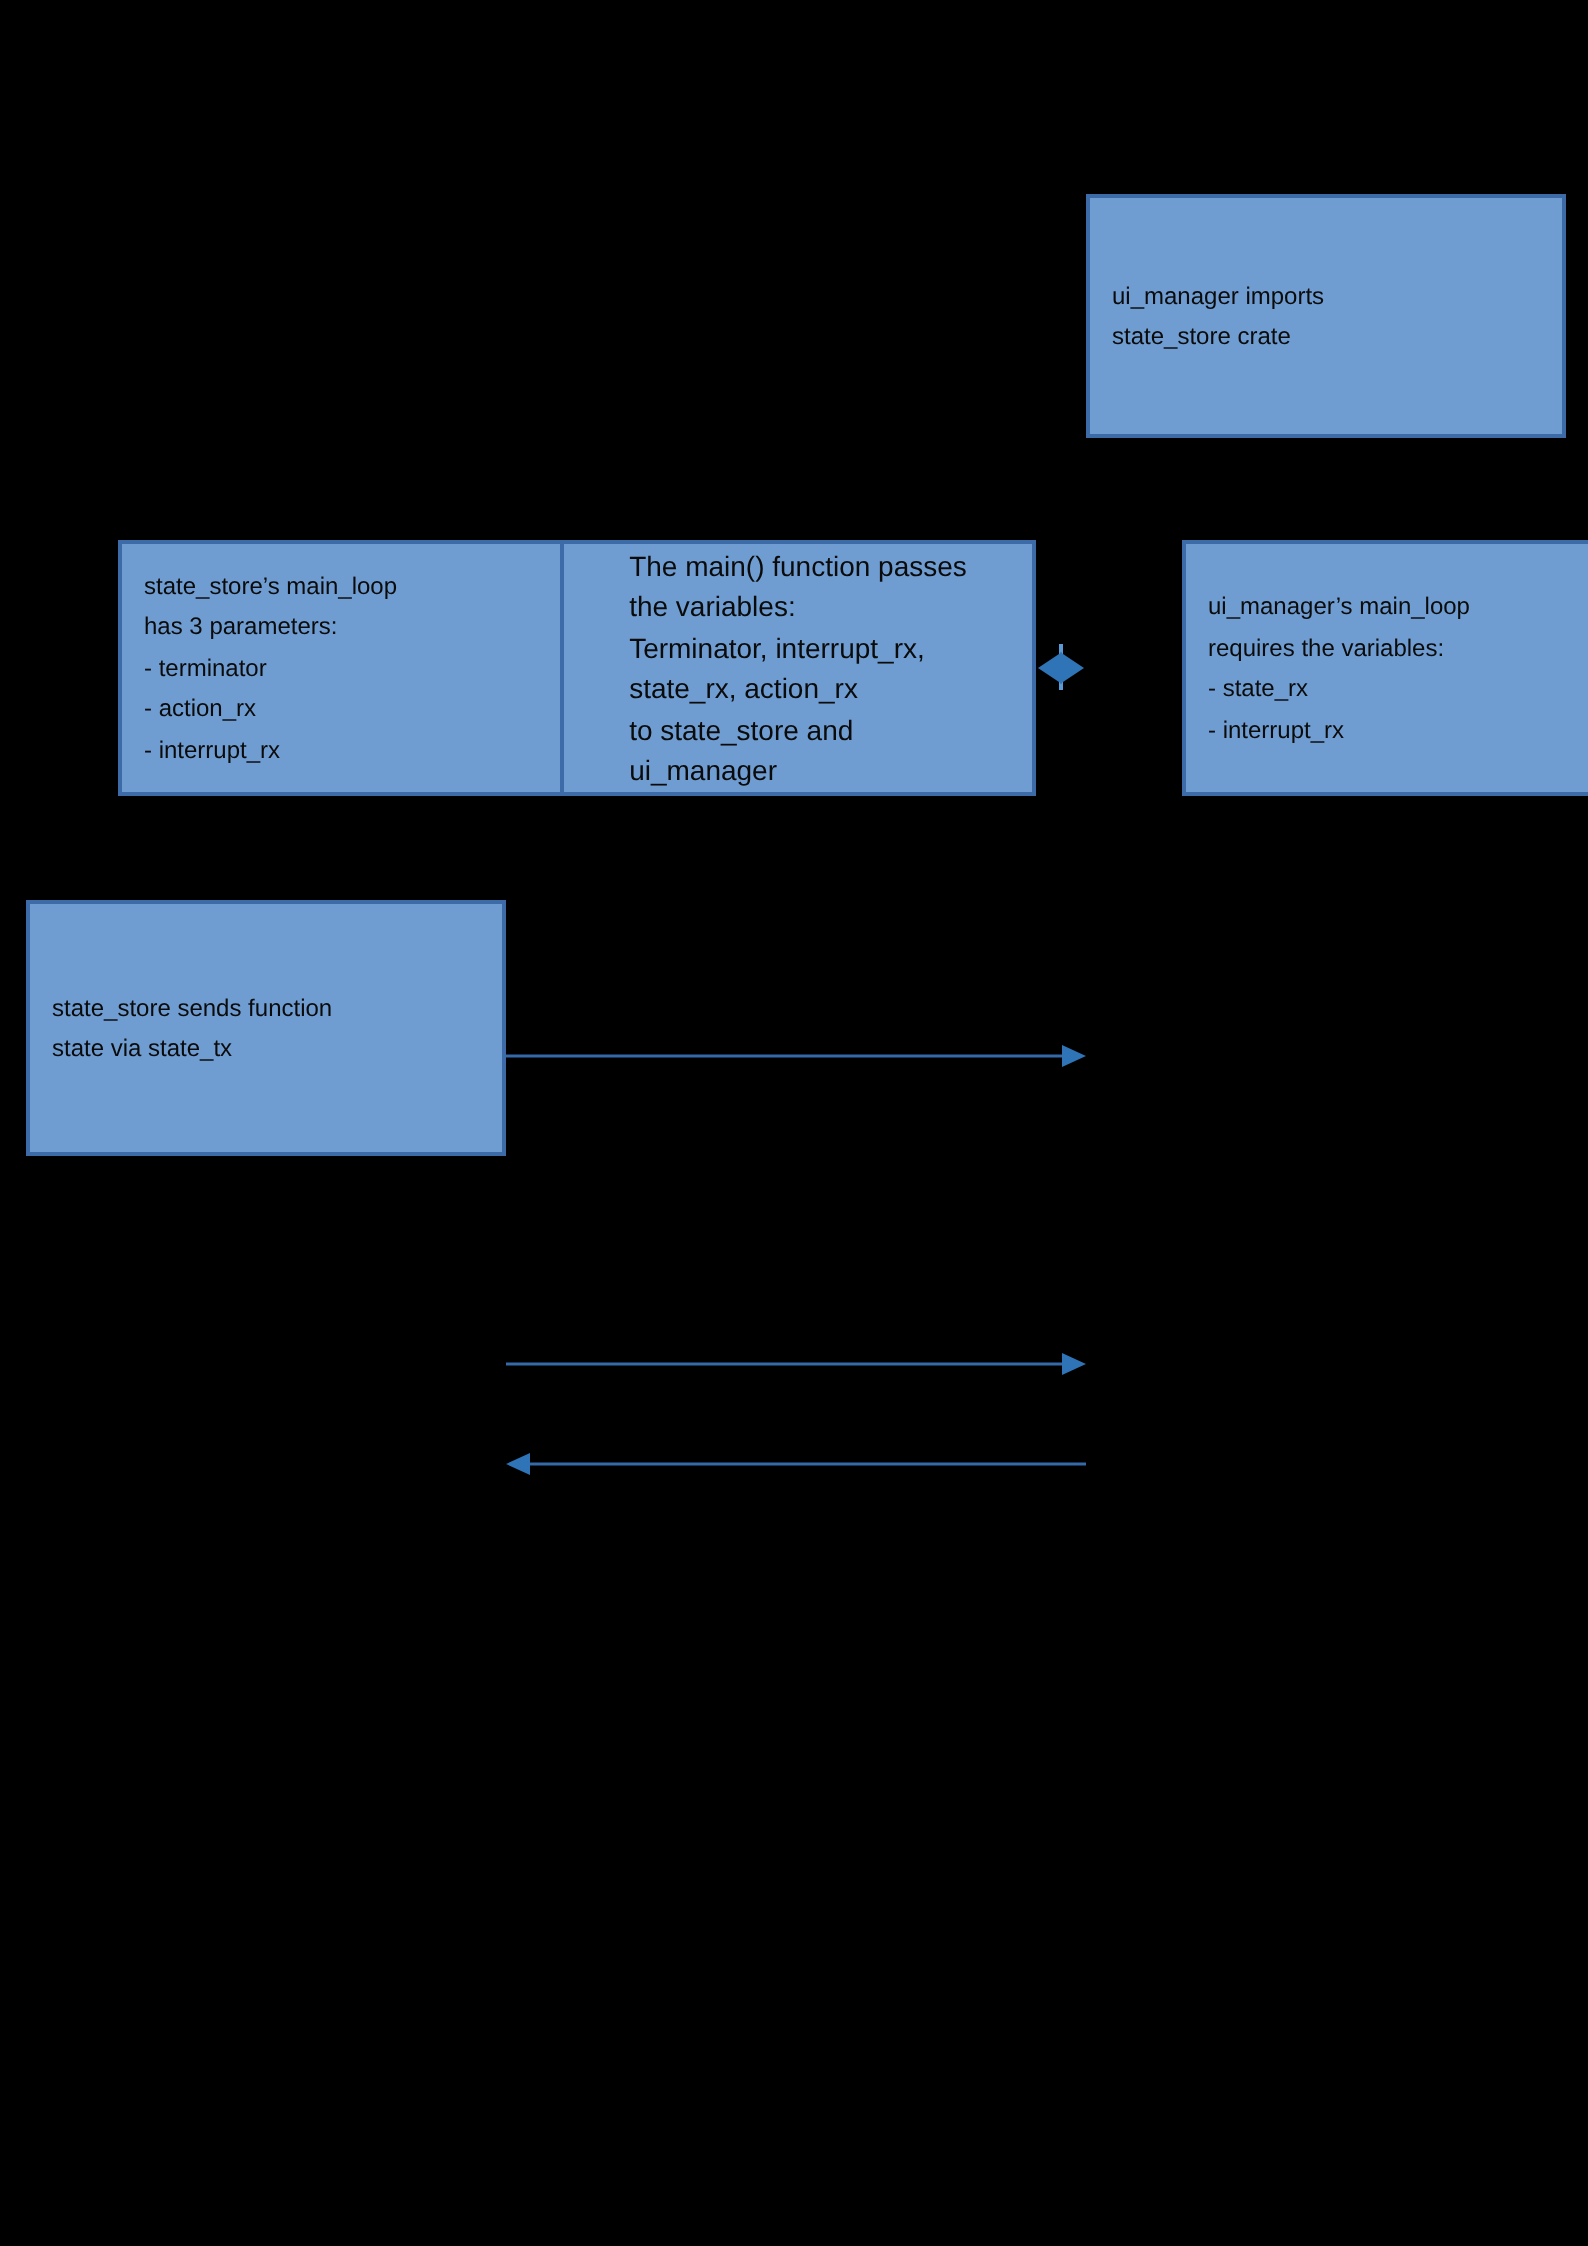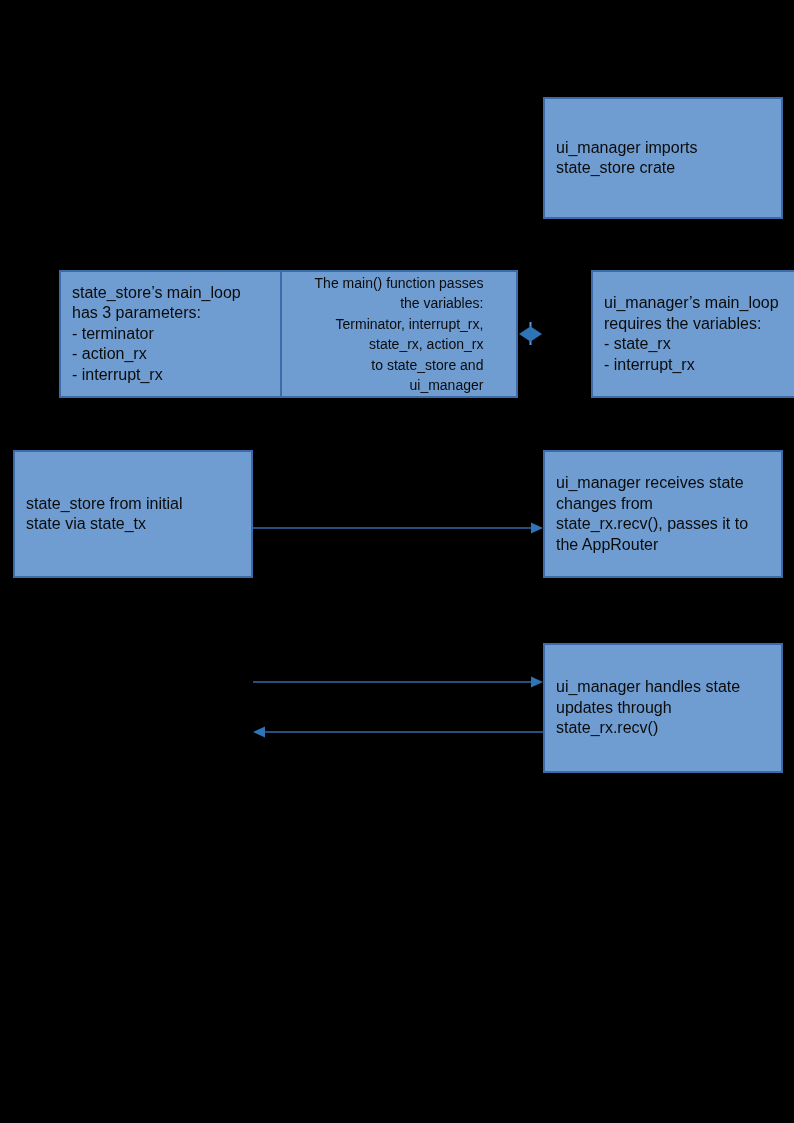--- a/index.html
+++ b/index.html
@@ -23,28 +23,28 @@
   .cline{stroke:var(--connector-line);stroke-width:1.5;}
   .chead{fill:var(--connector);stroke:none;}
   .cdash{stroke:var(--connector-light);stroke-width:2;stroke-dasharray:5 4;}
   .box{
     position:absolute;
     background:var(--box-fill);
     border:2px solid var(--box-border);
     box-sizing:border-box;
     display:flex;align-items:center;
     color:var(--text);
-    font-size:16px;line-height:20.5px;
+    font-size:12px;line-height:20.5px;
   }
   .box-text{
     white-space:pre;
     padding-left:11px;padding-right:2px;
   }
   .box.center{justify-content:center;font-size:14px;}
-  .box.center .box-text{text-align:right;padding:0;}
+  .box.center .box-text{text-align:left;padding:0;}
   
   #box-a{left:543px;top:97px;width:240px;height:122px;}
   #box-b{left:13px;top:270px;width:240px;height:128px;margin-left:46px;}
   #box-c{left:280px;top:270px;width:238px;height:128px;}
   #box-d{left:543px;top:270px;width:240px;height:128px;margin-left:48px;}
   #box-e{left:13px;top:450px;width:240px;height:128px;}
   #box-f{left:543px;top:450px;width:240px;height:128px;}
   #box-g{left:13px;top:643px;width:240px;height:130px;}
   #box-h{left:543px;top:643px;width:240px;height:130px;}
 </style>
@@ -106,31 +106,20 @@
   </div>
 
   <div class="box" id="box-d">
     <div class="box-text">ui_manager’s main_loop
 requires the variables:
 - state_rx
 - interrupt_rx</div>
   </div>
 
   <div class="box" id="box-e">
-    <div class="box-text">state_store from initial
+    <div class="box-text">state_store sends function
 state via state_tx</div>
   </div>
 
-  <div class="box" id="box-f">
-    <div class="box-text">ui_manager receives state
-changes from
-state_rx.recv(), passes it to
-the AppRouter</div>
-  </div>
 
 
-  <div class="box" id="box-h">
-    <div class="box-text">ui_manager handles state
-updates through
-state_rx.recv()</div>
-  </div>
 
 </div>
 
 </body></html>

